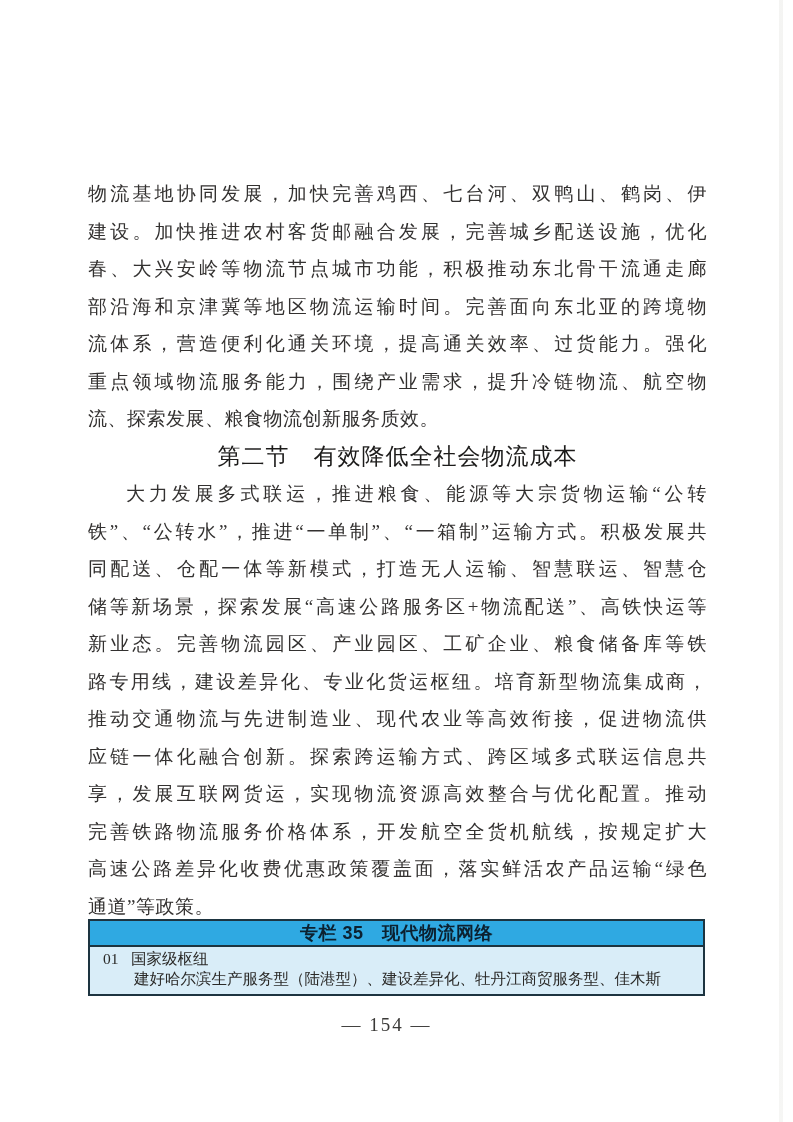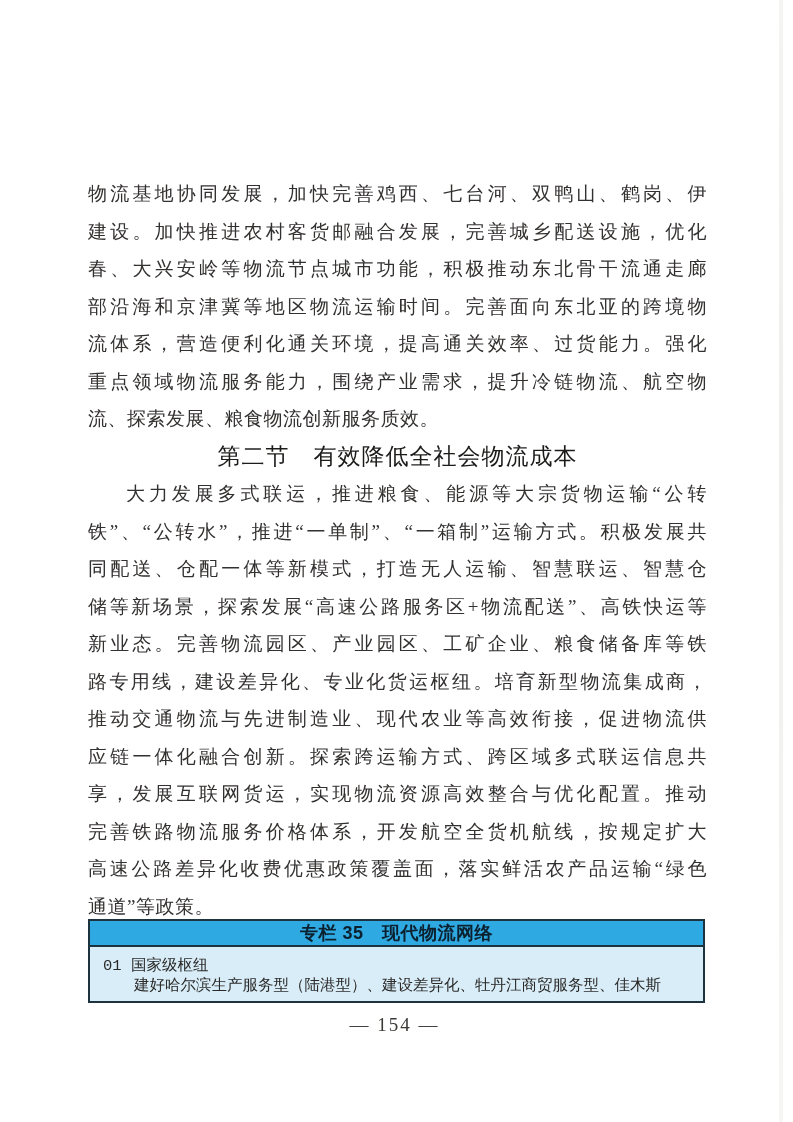--- a/index.html
+++ b/index.html
@@ -61,42 +61,41 @@
     border-bottom:2px solid var(--panel-border);
     height:24px;line-height:24px;
     text-align:center;
     font-weight:bold;font-size:18px;
     color:#0c2130;
     font-family:"Liberation Sans","DejaVu Sans",sans-serif;
     letter-spacing:.5px;
   }
   .panel-body{
     background:var(--panel-body-bg);
-    padding:9px 0 5px 0;
-    font-family:Liberation Mono, monospace;
+    padding:2px 0 5px 0;
   }
   .panel-row{
     display:flex;
     height:20px;line-height:20px;
     font-size:15.5px;
   }
   .panel-item-number{
     width:28px;margin-left:13px;
     color:#2b2a28;
   }
   .panel-item-title{color:#2b2a28;}
   .panel-item-text{
     margin-left:44px;
     height:20px;line-height:20px;
     font-size:15.5px;
     color:#2b2a28;
     white-space:nowrap;overflow:hidden;
   }
   .page-number{
-    position:absolute;left:12px;top:1014px;width:765px;
+    position:absolute;left:4px;top:1014px;width:765px;
     text-align:center;
     font-size:19px;
     color:#3a3937;
     letter-spacing:2px;
   }
 </style>
 </head>
 <body>
 
 <div class="page">

